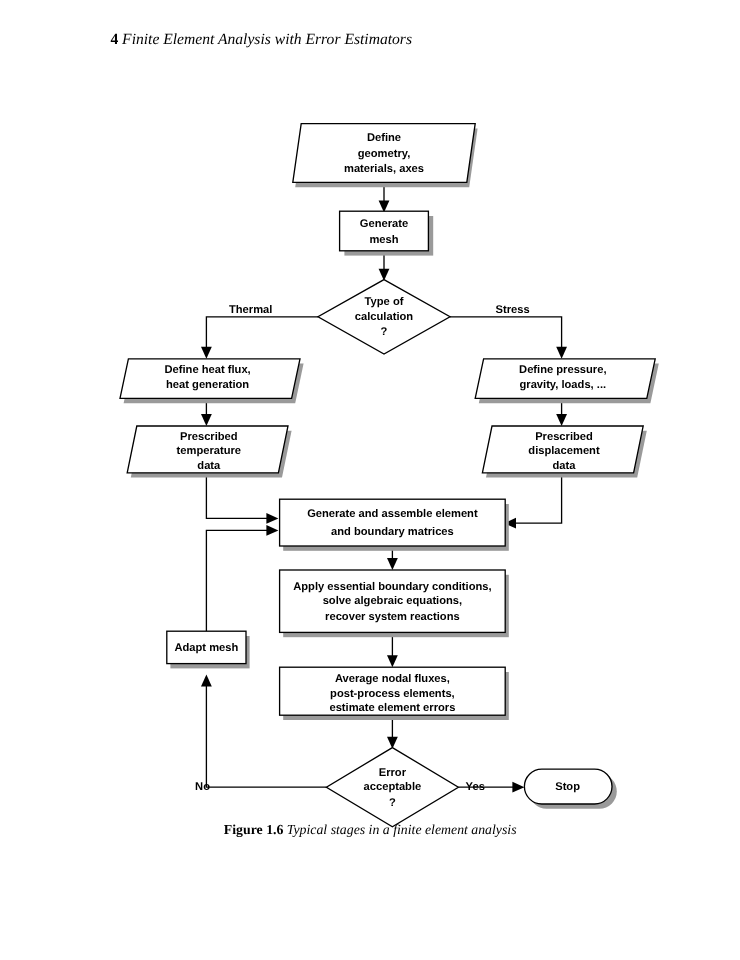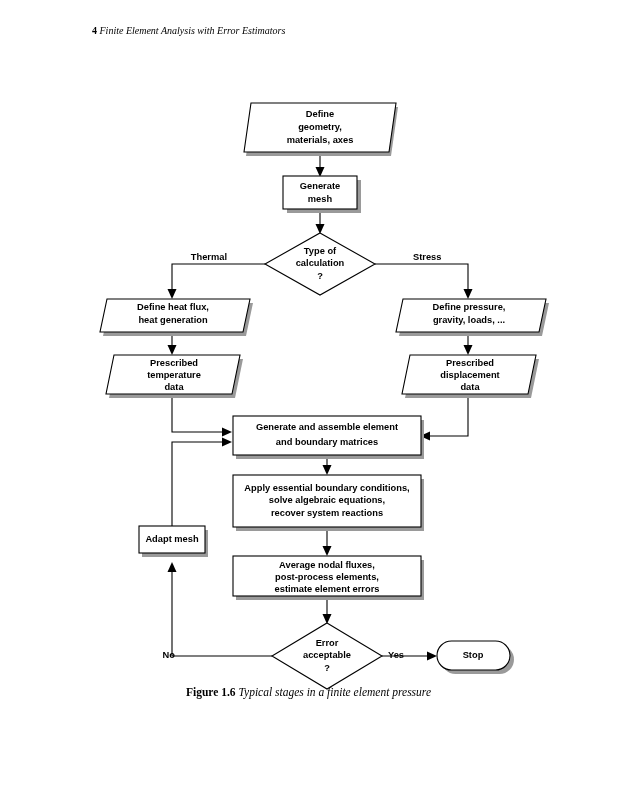--- a/index.html
+++ b/index.html
@@ -19,21 +19,21 @@
     left: 0; top: 0;
     width: 617px;
     height: 800px;
     background: #ffffff;
   }
   .running-head {
     position: absolute;
     left: 92px;
     top: 25px;
     font-family: "Liberation Serif", serif;
-    font-size: 10px;
+    font-size: 13px;
     color: #000;
     white-space: nowrap;
   }
   .running-head .num {
     font-weight: bold;
     font-style: normal;
   }
   .running-head .ttl {
     font-style: italic;
   }
@@ -279,16 +279,16 @@
     <g>
       <rect class="shadow" x="441" y="645" width="73" height="29" rx="14.5" ry="14.5"></rect>
       <rect class="shape" x="437" y="641" width="73" height="29" rx="14.5" ry="14.5"></rect>
       <text class="node-text" x="473" y="656">Stop</text>
     </g>
 
   </svg>
 
   <div class="figure-caption">
     <span class="lbl">Figure 1.6</span>
-    <span class="cap">Typical stages in a finite element pressure</span>
+    <span class="cap">Typical stages in a finite element analysis</span>
   </div>
 
 </div>
 
 </body></html>

